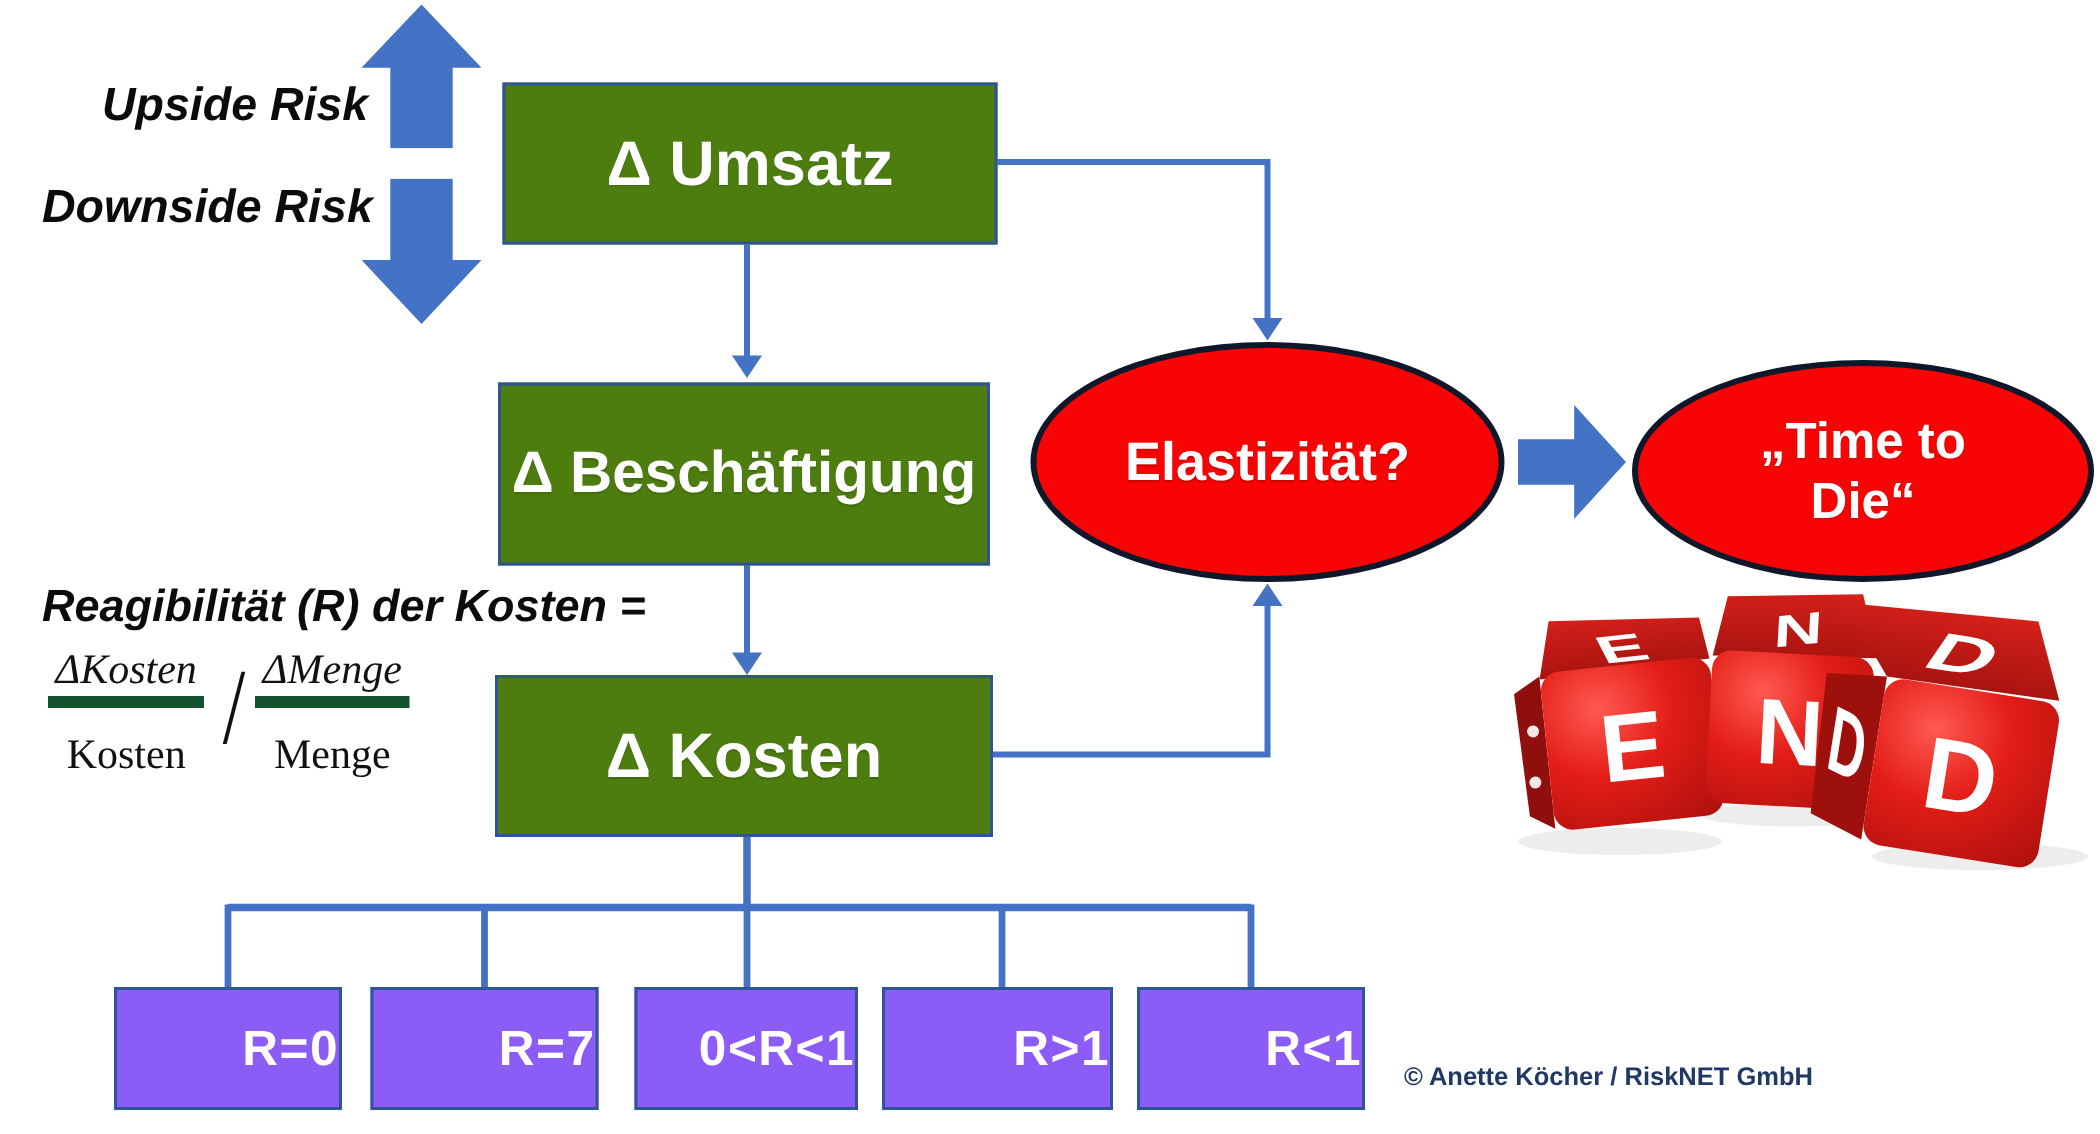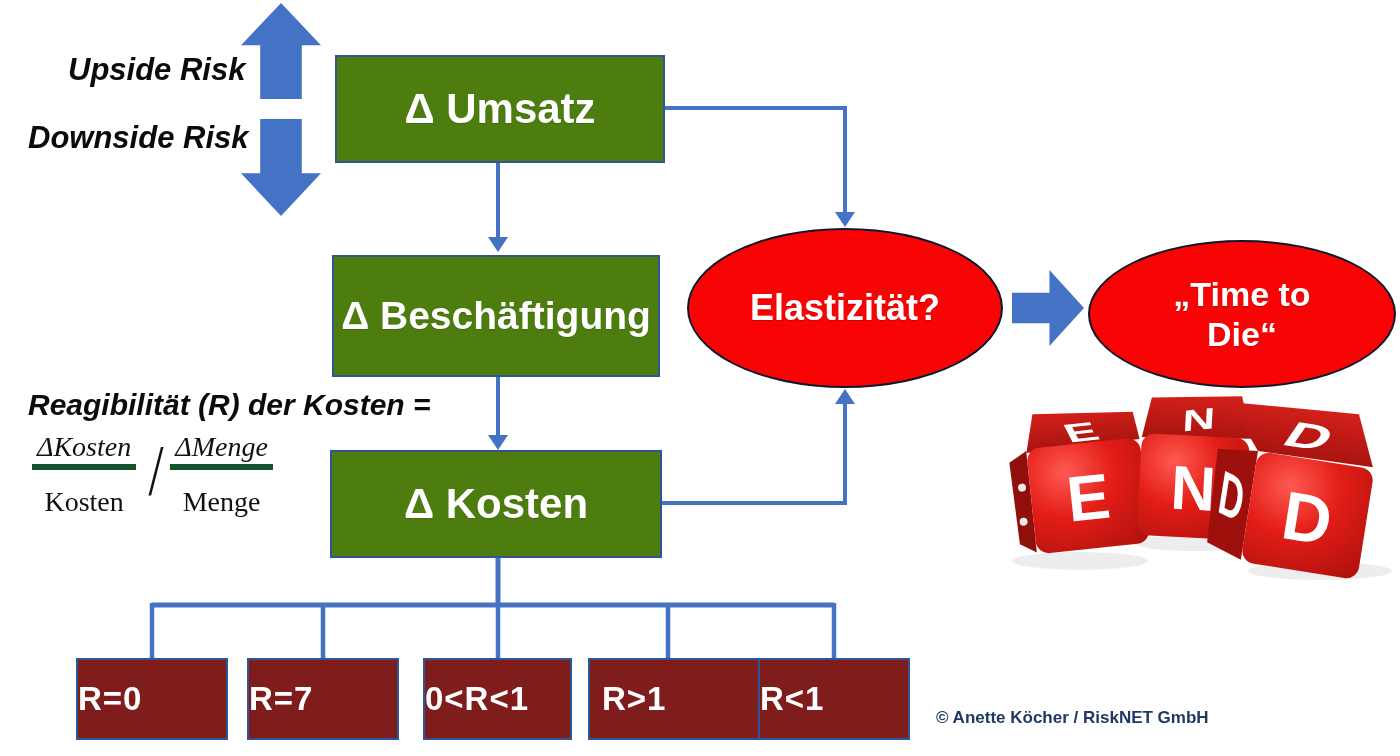--- a/index.html
+++ b/index.html
@@ -34,48 +34,48 @@
     text-shadow:0 1px 1px rgba(0,0,0,0.15);
   }
   #box-umsatz{left:335px;top:55px;width:330px;height:108px;font-size:42px;}
   #box-beschaeftigung{left:332px;top:255px;width:328px;height:122px;font-size:39px;}
   #box-kosten{left:330px;top:450px;width:332px;height:108px;font-size:42px;}
 
   
   #formula-title{left:28px;top:388px;font-size:30px;font-weight:bold;font-style:italic;color:#0b0b0b;white-space:nowrap;}
   #formula-fractions{left:32px;top:432px;display:flex;align-items:center;color:#111;}
   .fraction{display:inline-block;text-align:center;font-family:"Liberation Serif",serif;font-size:28px;line-height:1.05;}
-  .fraction .num{display:block;font-style:italic;border-bottom:6px solid #14532d;padding:0 5px 3px;}
+  .fraction .num{display:block;font-style:italic;border-bottom:8px solid #14532d;padding:0 5px 3px;}
   .fraction .den{display:block;padding-top:3px;margin-top:14px;}
   .frac-slash{font-family:"Liberation Serif",serif;font-size:72px;font-weight:400;margin:0 4px 0 10px;transform:scaleX(0.75) translateY(-4px);display:inline-block;}
 
   
   .red-ellipse{
-    background:#F80404;border:2px solid #0f172a;border-radius:50%;
+    background:#F80404;border:4px solid #0f172a;border-radius:50%;
     display:flex;align-items:center;justify-content:center;
     color:#ffffff;font-weight:bold;box-sizing:border-box;text-align:center;
     text-shadow:0 1px 1px rgba(0,0,0,0.2);
   }
   #ellipse-elastizitaet{left:687px;top:228px;width:316px;height:160px;font-size:36px;}
   #ellipse-time-to-die{left:1088px;top:240px;width:308px;height:148px;font-size:34px;line-height:1.18;}
 
   
   #block-arrow-right{left:1012px;top:270px;width:72px;height:76px;background:#4472C4;
     clip-path:polygon(0 30%,52% 30%,52% 0,100% 50%,52% 100%,52% 70%,0 70%);}
 
   
   .r-box{
-    background:#7f1d1d;border:2px solid #2F5597;box-sizing:border-box;
-    top:658px;height:82px;display:flex;align-items:center;justify-content:flex-start;
+    background:#8b5cf6;border:2px solid #2F5597;box-sizing:border-box;
+    top:658px;height:82px;display:flex;align-items:center;justify-content:flex-end;
     color:#fff;font-weight:bold;font-size:33px;letter-spacing:1px;
   }
   #r-box-0{left:76px;width:152px;}
   #r-box-1{left:247px;width:152px;}
   #r-box-2{left:423px;width:149px;}
-  #r-box-3{left:588px;width:172px;padding-left:12px;}
+  #r-box-3{left:588px;width:154px;padding-left:12px;}
   #r-box-4{left:758px;width:152px;}
 
   
   #dice-art{position:absolute;left:1000px;top:393px;width:400px;height:190px;}
   .dice-letter{font-family:"Liberation Sans",sans-serif;font-weight:bold;fill:#ffffff;}
 
   
   #credit-line{left:936px;top:708px;font-size:17px;font-weight:bold;color:#1F3864;white-space:nowrap;}
 </style>
 </head>

